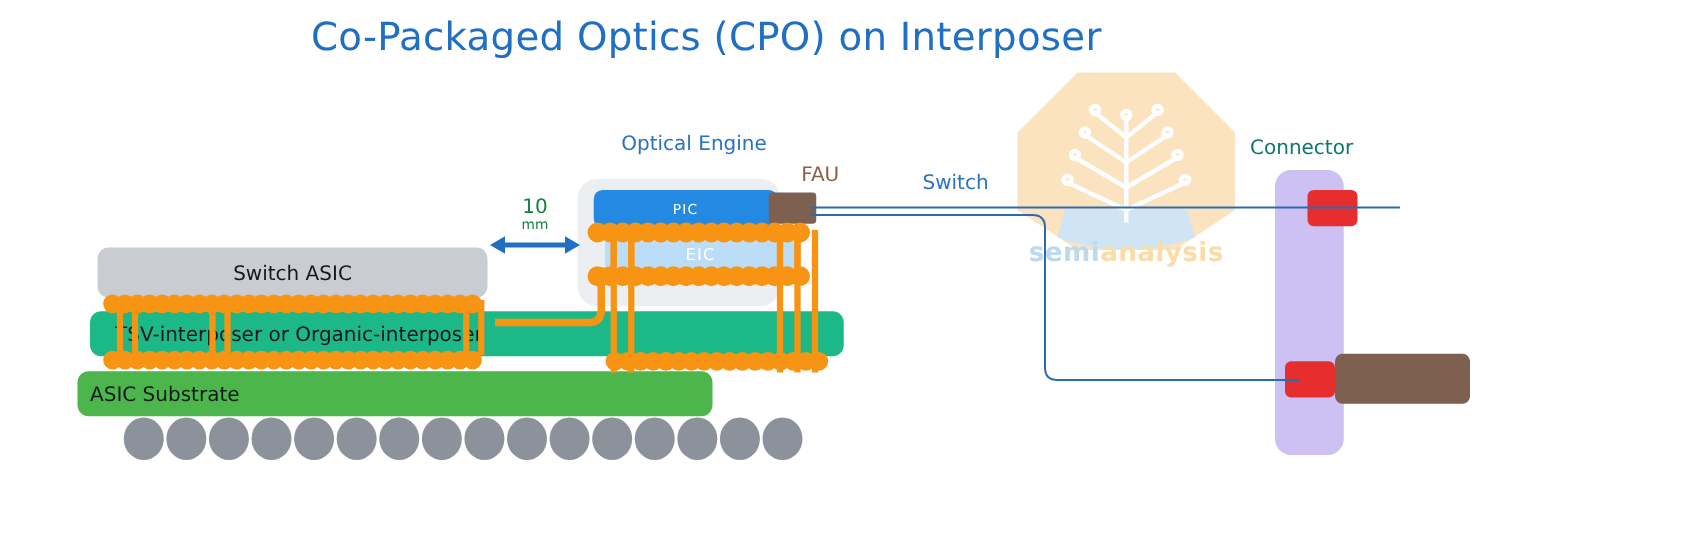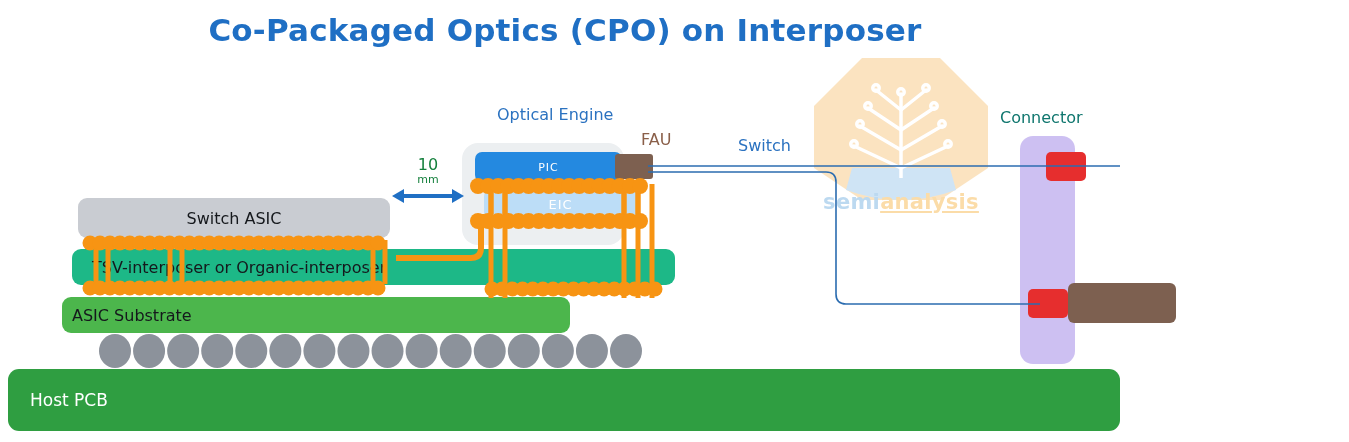--- a/index.html
+++ b/index.html
@@ -19,42 +19,42 @@
   }
   .abs { position: absolute; }
 
   
   #title {
     left: 0; top: 12px;
     width: 1130px;
     text-align: center;
     font-family: "DejaVu Sans", sans-serif;
     font-size: 31px;
-    font-weight: 700;
+    font-weight: 400;
     color: #1f6fc4;
     letter-spacing: 0.2px;
   }
 
   
   #watermark {
     left: 806px; top: 50px;
     width: 190px; height: 175px;
     opacity: 1;
     pointer-events: none;
   }
   #wm-text {
     left: 806px; top: 190px;
     width: 190px;
     text-align: center;
     font-size: 21px;
     font-weight: 600;
     letter-spacing: 0.3px;
   }
   #wm-text .wm-a { color: #bcd9f0; }
-  #wm-text .wm-b { color: #fbdca8; text-decoration: underline; }
+  #wm-text .wm-b { color: #fbdca8; }
 
   
   .block {
     border-radius: 9px;
     display: flex;
     align-items: center;
   }
   .block-label {
     font-family: "DejaVu Sans", sans-serif;
     font-size: 16px;
@@ -245,23 +245,20 @@
   </div>
 
   <div id="interposer" class="abs block">
     <span class="block-label">TSV-interposer or Organic-interposer</span>
   </div>
 
   <div id="asic-substrate" class="abs block">
     <span class="block-label">ASIC Substrate</span>
   </div>
 
-  <div id="host-pcb" class="abs block">
-    <span class="block-label">Host PCB</span>
-  </div>
 
   <div id="oe-package" class="abs"></div>
   <div id="pic" class="abs block">
     <span class="block-label">PIC</span>
   </div>
   <div id="eic" class="abs block">
     <span class="block-label">EIC</span>
   </div>
   <div id="fau" class="abs"></div>
 

